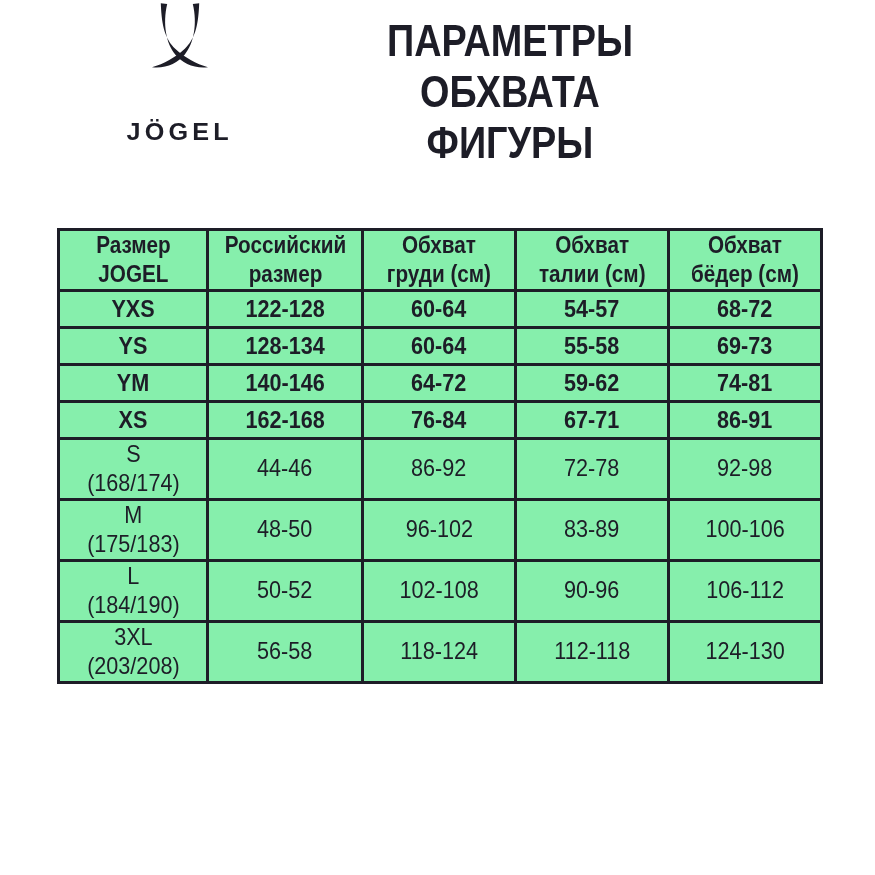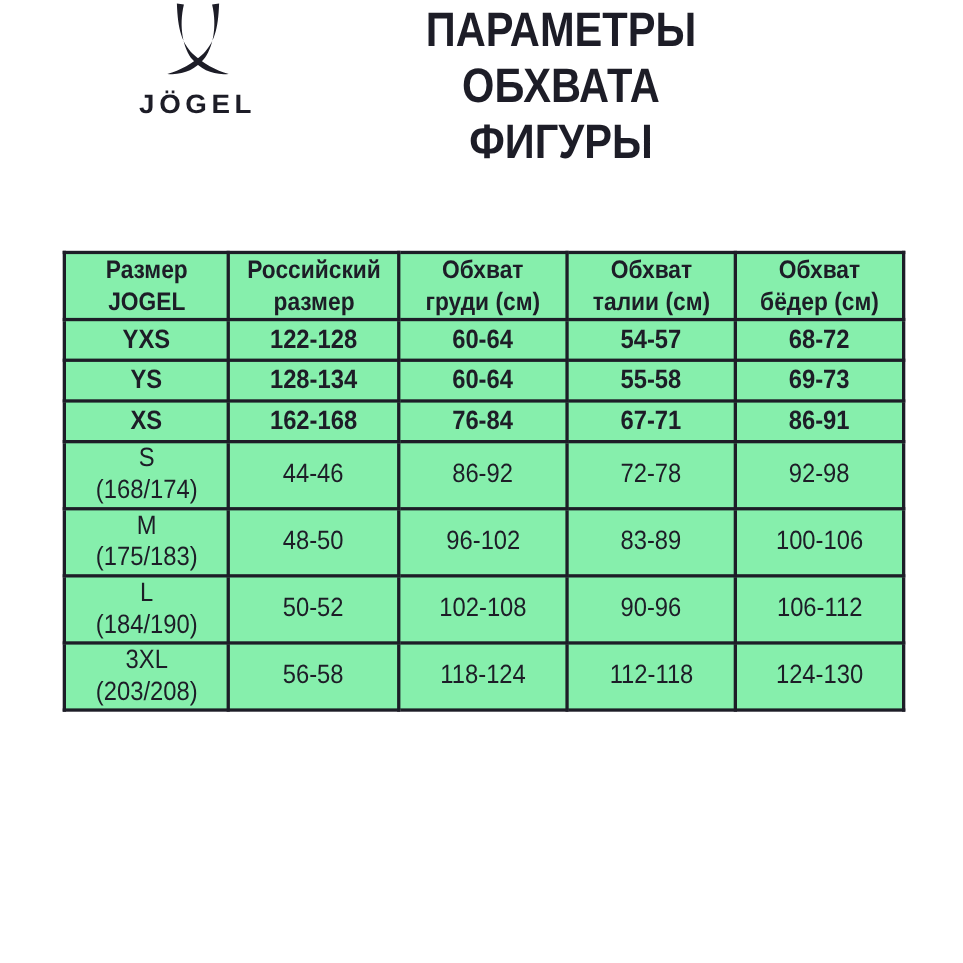--- a/index.html
+++ b/index.html
@@ -19,41 +19,42 @@
 
   
   .logo {
     position: absolute;
     left: 100px;
     top: 2px;
     width: 160px;
     display: flex;
     flex-direction: column;
     align-items: center;
+    gap: 36px;
   }
   .logo svg {
     width: 80px;
     height: 76px;
     display: block;
   }
   .wordmark {
     margin-top: 4px;
     font-size: 24px;
     font-weight: 700;
     letter-spacing: 4px;
     transform: scaleX(1.05);
     color: #1d1d27;
     white-space: nowrap;
   }
 
   
   .title {
     position: absolute;
     left: 270px;
-    top: 2px;
+    top: 15px;
     width: 480px;
     margin: 0;
     text-align: center;
     font-size: 44px;
     font-weight: 700;
     line-height: 1.16;
     color: #1d1d27;
   }
   .title .line {
     display: block;
@@ -146,20 +147,27 @@
           <td><span class="ctext">68-72</span></td>
         </tr>
         <tr class="short">
           <td><span class="ctext">YS</span></td>
           <td><span class="ctext">128-134</span></td>
           <td><span class="ctext">60-64</span></td>
           <td><span class="ctext">55-58</span></td>
           <td><span class="ctext">69-73</span></td>
         </tr>
         <tr class="short">
+          <td><span class="ctext">YM</span></td>
+          <td><span class="ctext">140-146</span></td>
+          <td><span class="ctext">64-72</span></td>
+          <td><span class="ctext">59-62</span></td>
+          <td><span class="ctext">74-81</span></td>
+        </tr>
+        <tr class="short">
           <td><span class="ctext">XS</span></td>
           <td><span class="ctext">162-168</span></td>
           <td><span class="ctext">76-84</span></td>
           <td><span class="ctext">67-71</span></td>
           <td><span class="ctext">86-91</span></td>
         </tr>
         <tr class="tall">
           <td><span class="ctext">S
 (168/174)</span></td>
           <td><span class="ctext">44-46</span></td>

